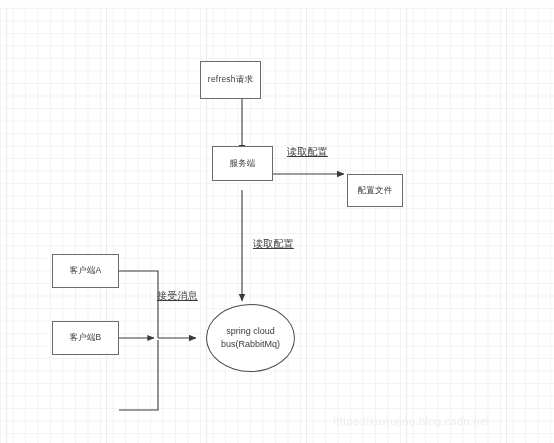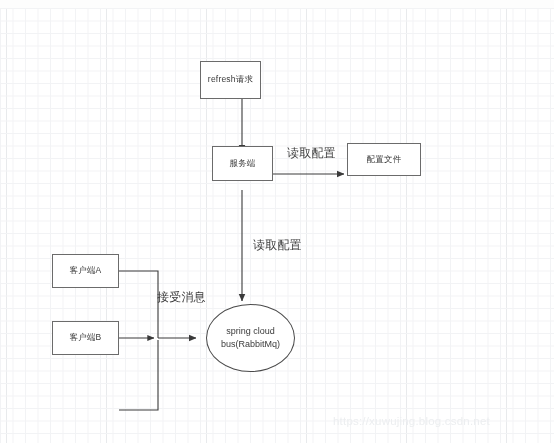--- a/index.html
+++ b/index.html
@@ -68,23 +68,24 @@
     align-items: center;
     justify-content: center;
     text-align: center;
     color: #3a3a3a;
     font-size: 9px;
     line-height: 1.45;
   }
   .edge-label {
     position: absolute;
     color: #3c3c3c;
-    font-size: 12px;
+    font-size: 10px;
     white-space: nowrap;
     letter-spacing: 0.2px;
+    text-decoration: underline;
   }
   .watermark {
     position: absolute;
     color: #eceef0;
     font-size: 11.5px;
     white-space: nowrap;
     letter-spacing: 0.2px;
     font-family: "Liberation Sans", "DejaVu Sans", sans-serif;
   }
 </style>
@@ -126,21 +127,21 @@
   </svg>
 
   <div class="node" style="left:200px; top:35px; width:61px; height:38px;margin-top:26px;">
     <span>refresh请求</span>
   </div>
 
   <div class="node" style="left:212px; top:146px; width:61px; height:35px;">
     <span>服务端</span>
   </div>
 
-  <div class="node" style="left:347px; top:143px; width:74px; height:33px;">
+  <div class="node" style="left:347px; top:174px; width:56px; height:33px;">
     <span>配置文件</span>
   </div>
 
   <div class="ellipse-node" style="left:206px; top:304px; width:89px; height:68px;">
     <div>
       <div>spring cloud</div>
       <div>bus(RabbitMq)</div>
     </div>
   </div>
 

